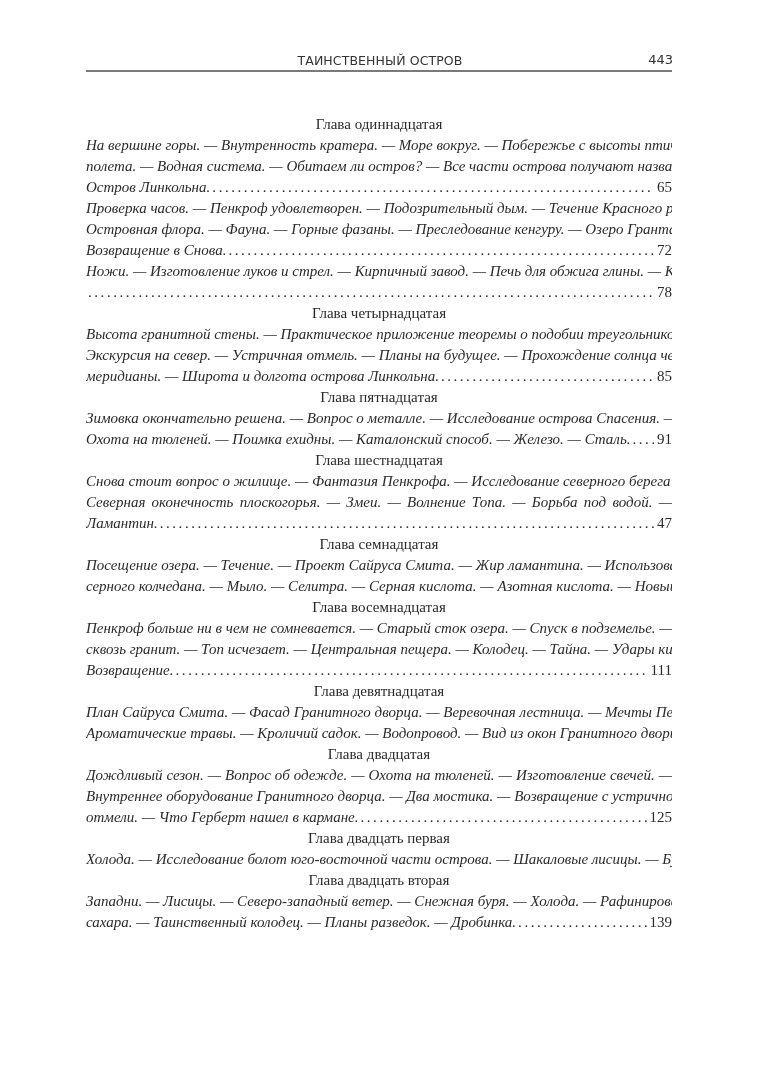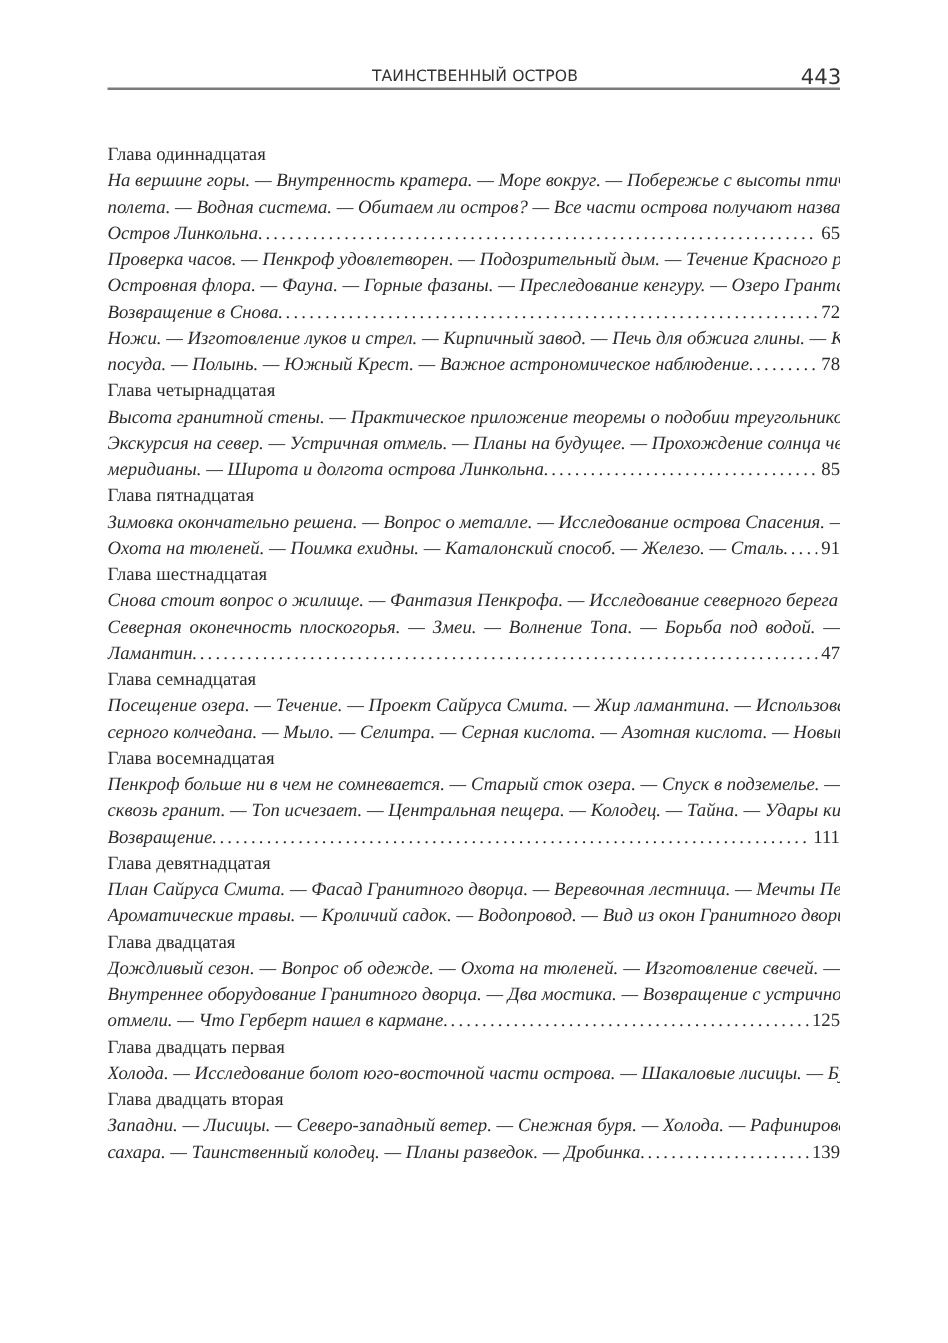--- a/index.html
+++ b/index.html
@@ -1,24 +1,24 @@
 <!DOCTYPE html>
 <html><head>
 <meta charset="utf-8">
 <style>
   html, body { margin: 0; padding: 0; background: #ffffff; }
   body { width: 758px; height: 1074px; position: relative; overflow: hidden; color: #2a2a2a; }
   .page { position: absolute; left: 86px; top: 0; width: 586px; }
   .running-head { position: absolute; top: 52px; left: 1px; width: 586px; height: 18px; }
   .running-title { position: absolute; left: 0; right: 0; text-align: center; font-family: "DejaVu Sans", sans-serif; font-size: 12.5px; letter-spacing: 0.1px; color: #333; top: 1px; }
-  .folio { position: absolute; right: 0; top: 0; font-family: "DejaVu Sans", sans-serif; font-size: 17px; color: #333; text-align: center; }
+  .folio { position: absolute; right: 0; top: 0; font-family: "DejaVu Sans", sans-serif; font-size: 13px; color: #333; text-align: center; }
   .rule { position: absolute; top: 70px; left: 0; width: 586px; height: 2px; background: #7a7a7a; }
   .toc { position: absolute; top: 114px; left: 0; width: 586px; }
   .chapter { margin: 0; }
-  .chapter-title { text-align: left; font-family: "Liberation Serif", serif; font-size: 15px; line-height: 21px; height: 21px; color: #2a2a2a; }
+  .chapter-title { text-align: center; font-family: "Liberation Serif", serif; font-size: 15px; line-height: 21px; height: 21px; color: #2a2a2a; }
   .line { font-family: "Liberation Serif", serif; font-style: italic; font-size: 15px; line-height: 21px; height: 21px; white-space: nowrap; display: flex; color: #2a2a2a; overflow: hidden; }
   .line.justify { text-align: justify; text-align-last: justify; display: block; }
   .line .txt { flex: 0 0 auto; }
   .line .dots { flex: 1 1 auto; overflow: hidden; font-style: normal; letter-spacing: 2.6px; padding-left: 2px; }
   .line .dots::before { content: ". . . . . . . . . . . . . . . . . . . . . . . . . . . . . . . . . . . . . . . . . . . . . . . . . . . . . . . . . . . . . . . . . . . . . . . . . . . . . . . . . . . . . . . . . . . . . . . . . . . . . . . . . . . . . . . . . . . . . . ."; letter-spacing: -0.6px; }
   .line .pg { flex: 0 0 auto; font-style: normal; padding-left: 3px; }
 </style>
 </head>
 <body>
 
@@ -48,21 +48,20 @@
       <div class="line">
         <span class="txt">Возвращение в Снова.</span>
         <span class="dots"></span>
         <span class="pg">72</span>
       </div>
     </div>
 
     <div class="chapter">
       <div class="line justify">Ножи. — Изготовление луков и стрел. — Кирпичный завод. — Печь для обжига глины. — Кухонная</div>
       <div class="line">
-        <span class="txt">посуда. — Полынь. — Южный Крест. — Важное астрономическое наблюдение.</span>
         <span class="dots"></span>
         <span class="pg">78</span>
       </div>
     </div>
 
     <div class="chapter">
       <div class="chapter-title">Глава четырнадцатая</div>
       <div class="line justify">Высота гранитной стены. — Практическое приложение теоремы о подобии треугольников. —</div>
       <div class="line justify">Экскурсия на север. — Устричная отмель. — Планы на будущее. — Прохождение солнца через</div>
       <div class="line">

